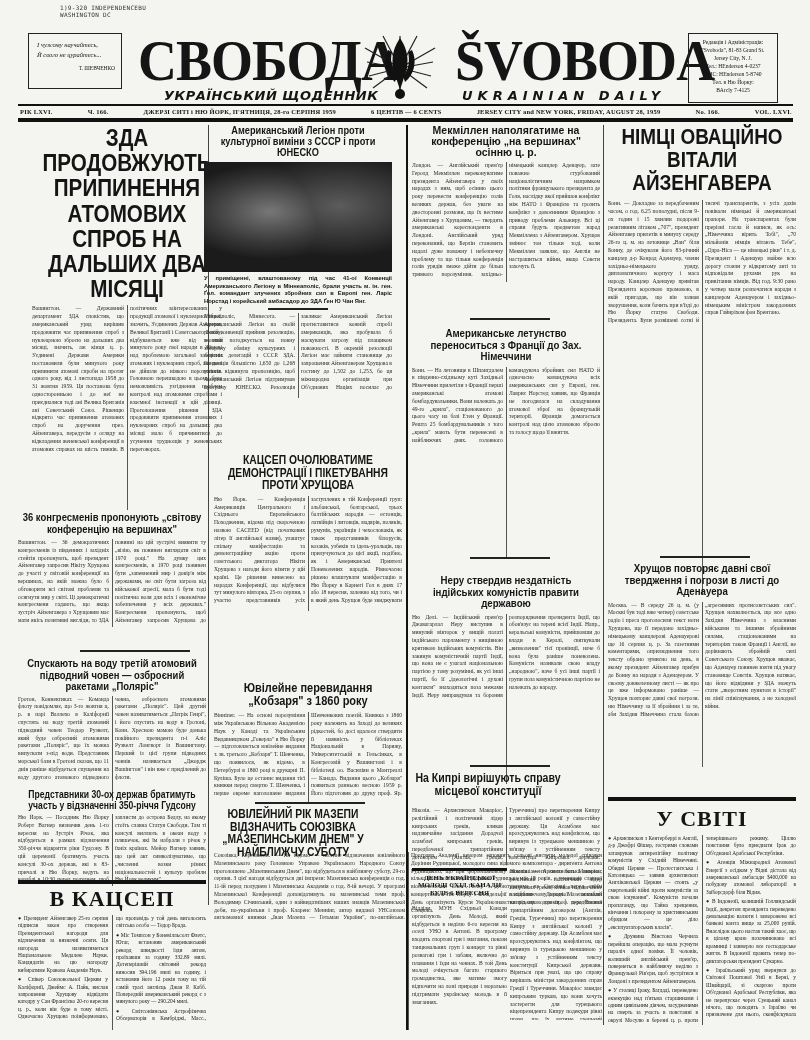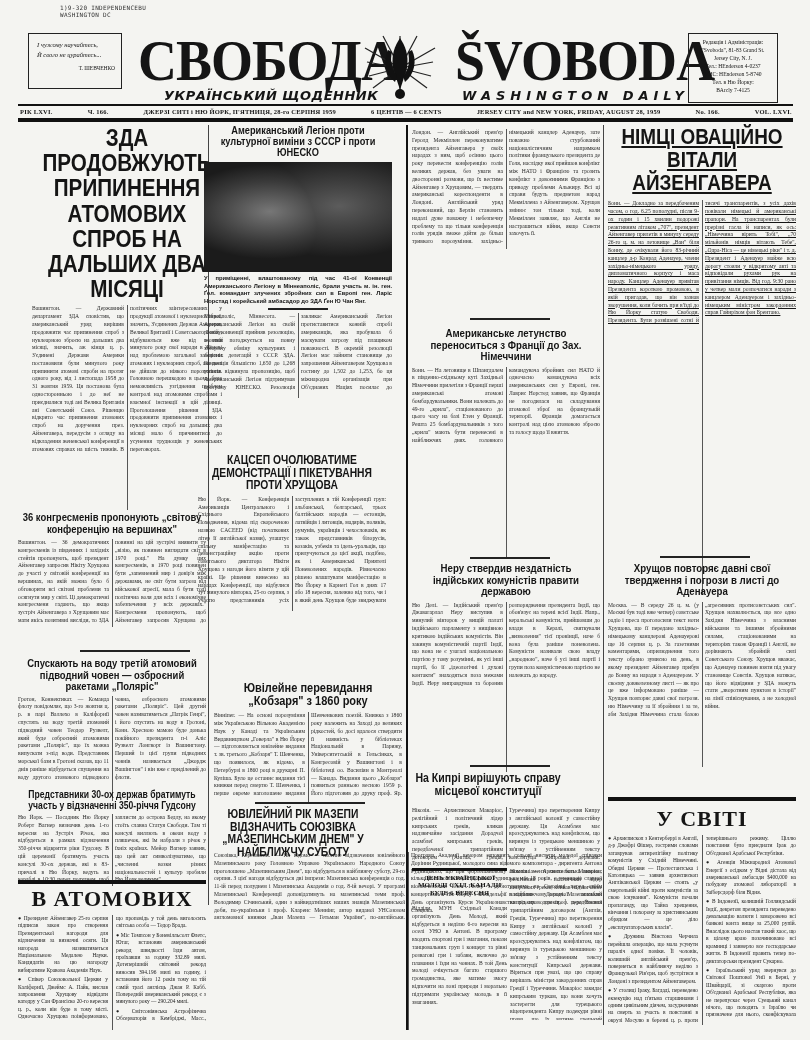--- a/index.html
+++ b/index.html
@@ -60,21 +60,21 @@
         <path d="M45 40 L62 8"></path>
     </g>
     <path d="M45 10 C40 18 36 26 38 40 L45 62 L52 40 C54 26 50 18 45 10 Z" fill="#111"></path>
     <path d="M33 22 C28 32 30 46 40 54 L42 48 C36 42 35 32 37 24 Z" fill="#111"></path>
     <path d="M57 22 C62 32 60 46 50 54 L48 48 C54 42 55 32 53 24 Z" fill="#111"></path>
     <circle cx="45" cy="66" r="5" fill="#111"></circle>
   </svg>
 </div>
 
 <div class="abs title-lat">ŠVOBODA</div>
-<div class="abs sub-lat">WASHINGTON DAILY</div>
+<div class="abs sub-lat">UKRAINIAN DAILY</div>
 
 <div class="abs infobox">
   <div>Редакція і Адміністрація:</div>
   <div>"Svoboda", 81-83 Grand St.</div>
   <div>Jersey City, N. J.</div>
   <div>Тел.: HEnderson 4-0237</div>
   <div>УНС: HEnderson 5-8740</div>
   <div>Тел. в Ню Йорку:</div>
   <div>BArcly 7-4125</div>
 </div>
@@ -101,21 +101,21 @@
 </div>
 
 <div class="abs" style="left:204px;top:125px;width:188px;">
   <div class="hl hl-med" style="font-size:10.5px;">Американський Легіон проти культурної виміни з СССР і проти ЮНЕСКО</div>
   <div class="photo" style="height:110px;margin-top:4px;"></div>
   <div class="caption" style="margin-top:3px;">У приміщенні, влаштованому під час 41-ої Конвенції Американського Легіону в Міннеаполіс, брали участь м. ін. ген. Ґол. командант злучених збройних сил в Европі ген. Ларіс Норстад і корейський амбасадор до ЗДА Ґен Ю Чан Янг.</div>
   <div class="sep" style="width:60px;margin-top:3px;"></div>
   <div class="text" style="column-count:2;height:85px;margin-top:3px;">Міннеаполіс, Міннесота. — Американський Легіон на своїй річній конвенції прийняв резолюцію, в якій погоджується на повну заборону обміну культурних і освітніх делегацій з СССР. ЗДА. Конвенція більшістю 1,650 до 1,268 голосів відкинула пропозицію, щоб Американський Легіон підтримував програму ЮНЕСКО. Резолюція закликає Американський Легіон протиставитися кожній спробі американців, яка пробувала б маскувати загрозу під плащиком поважності. В окремій резолюції Легіон має зайняти становище до запрошення Айзенгавером Хрущова в гостину до 1,502 до 1,253, бо ця міжнародна організація при Об'єднаних Націях посилає до американських шкіл матеріали, які не є в згоді з американським життям.</div>
 </div>
 
-<div class="abs" style="left:198px;top:454px;width:188px;">
+<div class="abs" style="left:214px;top:454px;width:188px;">
   <div class="hl" style="font-size:12px;transform:scaleX(.86);transform-origin:center top;width:218px;margin-left:-15px;">КАЦСЕП ОЧОЛЮВАТИМЕ ДЕМОНСТРАЦІЇ І ПІКЕТУВАННЯ ПРОТИ ХРУЩОВА</div>
   <div class="text" style="column-count:2;height:115px;margin-top:4px;">Ню Йорк. — Конференція Американців Центрального і Східнього Европейського Походження, відома під скороченою назвою CACEED (від початкових літер її англійської назви), улаштує спільну маніфестацію та демонстраційну акцію проти совєтського диктатора Нікіти Хрущова з нагоди його візити у цій країні. Це рішення винесено на нарадах Конференції, що відбулися тут минулого вівторка, 25-го серпня, з участю представників усіх заступлених в тій Конференції груп: альбанської, болгарської, трьох балтійських народів — естонців, латвійців і литовців, мадярів, поляків, румунів, українців і чехословаків, як також представників білорусів, козаків, узбеків та ідель-уральців, що прилучуються до цієї акції, подібно, як і Американські Приятелі Поневолених народів. Рівночасно рішено влаштувати маніфестацію в Ню Йорку в Карнегі Гол в днях 17 або 18 вересня, залежно від того, чи і в який день Хрущов буде звиджувати Об'єднані Нації. Крім того, Конференція рішила закликати своїх членів до масової участі в маніфестації, що її скликає на 5-ту годину по полудні 16-го вересня організація „Фрідом Гаяс" у своєму будинку при 20 Ist 40-ва вулиця. Зборами проводив голова Конференції Д. Галичин.</div>
 </div>
 
 <div class="abs" style="left:18px;top:512px;width:188px;">
   <div class="hl" style="font-size:11px;transform:scaleX(.86);transform-origin:center top;width:218px;margin-left:-15px;">36 конгресменів пропонують „світову конференцію на вершинах"</div>
   <div class="text" style="column-count:2;height:88px;margin-top:4px;">Вашингтон. — 36 демократичних конгресменів із південних і західніх стейтів пропонують, щоб президент Айзенгавер запросив Нікіту Хрущова до участі у світовій конференції на вершинах, на якій можна було б обговорити всі світові проблеми та осягнути мир у світі. Ці демократичні конгресмени гадають, що якщо зустріч Айзенгавера з Хрущовим має мати якісь позитивні висліди, то ЗДА повинні на цій зустрічі виявити ту „візію, як повинен виглядати світ в 1970 році." На думку цих конгресменів, в 1970 році повинен бути „запевнений мир і довір'я між державами, не світ бути загроза від військової агресії, мала б бути тоді політична воля для всіх і економічне забезпечення у всіх державах." Конгресмени пропонують, щоб Айзенгавер запросив Хрущова до співпраці для осягнення цього всього, бо вони в своїй більшості не знають, що комуністи мають інші цілі перед собою.</div>
 </div>
 
 <div class="abs sep" style="left:80px;top:650px;width:110px;"></div>
@@ -136,59 +136,60 @@
 </div>
 
 <div class="abs sep" style="left:255px;top:802px;width:110px;"></div>
 
 <div class="abs" style="left:199px;top:808px;width:188px;">
   <div class="hl" style="font-size:12px;transform:scaleX(.86);transform-origin:center top;width:218px;margin-left:-15px;">ЮВІЛЕЙНИЙ РІК МАЗЕПИ ВІДЗНАЧИТЬ СОЮЗІВКА „МАЗЕПИНСЬКИМ ДНЕМ" У НАЙБЛИЖЧУ СУБОТУ</div>
 </div>
 <div class="abs text" style="left:214px;top:852px;width:388px;height:178px;column-count:2;">Союзівка, Керговксон. — Як відомо — пісенне відзначення ювілейного Мазепинського року Головною Управою Українського Народного Союзу проголошено „Мазепинським Днем", що відбудеться в найближчу суботу, 29-го серпня. З цієї нагоди відбудуться дві імпрези: Мазепинська конференція о год. 11-ій перед полуднем і Мазепинська Академія о год. 8-ій вечорі. У програмі Мазепинської Конференції доповідатимуть на мазепинські теми проф. Володимир Січинський, один з найвидатніших наших знавців Мазепинської доби, по-українськи і проф. Кларенс Меннінг, автор виданої УНСоюзом англомовної книжки „Іван Мазепа — Гетьман України", по-англійськи. Програма Академії вечором заповнить сольові виступи молодої співачки Дорінни Рудницької, молодого сина відомого композитора - диригента Антона Рудницького, що при фортепіяновому акомпаніаменті свого батька виконає кілька його композицій. Дорінка Рудницька має 18 років, є ученицею славної віолончелістки Елен Гіглер і дебютуватиме на Союзівці перед своїм концертами в Ню Йорку і Філадельфії в найближчому сезоні. Мазепинський День організують Курси Українознавства під проводом проф. д-ра Василя Стецюка.</div>
 
 <div class="abs" style="left:18px;top:880px;width:188px;height:4px;background:#111;"></div>
-<div class="abs section-title" style="left:18px;top:886px;width:188px;">В АТОМОВИХ</div>
+<div class="abs section-title" style="left:18px;top:886px;width:188px;">В КАЦСЕП</div>
 <div class="abs bullet-text" style="left:18px;top:915px;width:188px;height:115px;overflow:hidden;">
   <p style="margin:0 0 2px;">● Президент Айзенгавер 25-го серпня підписав закон про створення Президентської нагороди для відзначення за визначні осяги. Ця нагорода називатиметься Національною Медалею Науки. Кандидатів на цю нагороду вибиратиме Кравова Академія Наук.</p>
   <p style="margin:0 0 2px;">● Спікер Союзовольної Церкви у Каліфорнії, Джеймс А. Пайк, вислав запрошення Хрущову відвідати катедру у Сан Франсіско 20-го вересня ц. р., коли він буде в тому місті. Одночасно Хрущова поінформовано, що проповідь у той день виголосить світська особа — Тедор Брада.</p>
   <p style="margin:0 0 2px;">● Міс Томпсон у Боневілльсолт Флетс, Ютаг, встановив американський рекорд швидкості їзди автом, проїхавши за годину 332.89 милі. Дотеперішній світовий рекорд виносив 394.196 милі на годину, і встановив його 12 років тому на тій самій трасі англієць Джан Р. Кабб. Попередній американський рекорд є з минулого року — 290.204 милі.</p>
   <p style="margin:0;">● Смітсоніянська Астрофізична Обсерваторія в Кембріджі, Масс., обрахувала, що випущений 31-го липня 1958 року штучний сателіт „Експлорер IV" перестане кружляти довкола Землі в жовтні ц. р.</p>
 </div>
 
 <div class="abs" style="left:412px;top:125px;width:188px;">
+  <div class="hl" style="font-size:10.5px;">Мекміллен наполягатиме на конференцію „на вершинах" осінню ц. р.</div>
   <div class="text" style="column-count:2;height:120px;margin-top:4px;">Лондон. — Англійський прем'єр Геролд Мекміллен переконуватиме президента Айзенгавера у своїх нарадах з ним, щоб осінню цього року перевести конференцію голів великих держав, без уваги на двосторонні розмови, що їх вестиме Айзенгавер з Хрущовим, — твердять американські кореспонденти в Лондоні. Англійський уряд переконаний, що Берлін становить надалі дуже поважну і небезпечну проблему та що тільки конференція голів урядів зможе дійти до більш тривкого порозуміння. західньо-німецький канцлер Аденауер, зате поважно стурбований націоналістичним напрямком політики французького президента де Голя, наслідку якої прийшов конфлікт між НАТО і Францією та грозить конфлікт з довоєнними Францією з приводу проблеми Альжиру. Всі ці справи будуть предметом нарад Мекміллена з Айзенгавером. Хрущов змінює тон тільки тоді, коли Мекміллен заявляє, що Англія не настрашиться війни, якщо Совєти захочуть її.</div>
 </div>
 
 <div class="abs sep" style="left:470px;top:318px;width:80px;"></div>
 
 <div class="abs" style="left:412px;top:328px;width:188px;">
   <div class="hl hl-med" style="font-size:11px;">Американське летунство переноситься з Франції до Зах. Німеччини</div>
   <div class="text" style="column-count:2;height:190px;margin-top:4px;">Бонн. — На летовище в Шпангдалем в південно-східньому куті Західньої Німеччини прилетіли з Франції перші американські атомові бомбардувальники. Вони належать до 49-го „крила", стаціонованого до цього часу на базі Етен у Франції. Решта 25 бомбардувальників з того „крила" мають бути перенесені в найближчих днях. головного командувача збройних сил НАТО й одночасно командувача всіх американських сил у Европі, ген. Лаврис Норстед заявив, що Франція не погодилася на складування атомової зброї на французькій території. Франція домагається контролі над цією атомовою зброєю та голосу щодо її вжиття.</div>
 </div>
 
 <div class="abs sep" style="left:470px;top:557px;width:80px;"></div>
 
-<div class="abs" style="left:412px;top:563px;width:188px;">
+<div class="abs" style="left:412px;top:575px;width:188px;">
   <div class="hl hl-med" style="font-size:11px;">Неру ствердив нездатність індійських комуністів правити державою</div>
   <div class="text" style="column-count:2;height:170px;margin-top:4px;">Ню Делі. — Індійський прем'єр Джавагарлал Неру виступив в минулий вівторок у вищій палаті індійського парламенту з нищівною критикою індійських комуністів. Він закинув комуністичній партії Індії, що вона не є узагалі національною партією у тому розумінні, як усі інші партії, бо її „ідеологічні і духові контакти" знаходяться поза межами Індії. Неру виправдував та боронив розпорядження президента Індії, що обов'язує на терені всієї Індії. Напр., керальські комуністи, прийшовши до влади в Кералі, святкували „визволення" тієї провінції, наче б вона була раніше поневолена. Комуністи називали свою владу „народною", наче б усі інші партії і групи поза комуністичною партією не належать до народу.</div>
 </div>
 
 <div class="abs sep" style="left:470px;top:765px;width:80px;"></div>
 
 <div class="abs" style="left:388px;top:772px;width:390px;">
   <div class="hl hl-med" style="font-size:12px;width:200px;">На Кипрі вирішують справу місцевої конституції</div>
 </div>
 <div class="abs text" style="left:412px;top:807px;width:188px;height:58px;column-count:2;">Нікозія. — Архиєпископ Макаріос, релігійний і політичний лідер кипрських греків, кликав надзвичайне засідання Дорадчої асамблеї кипрських греків, передбаченої трипартійним договором (Англія, Греція, Туреччина) про перетворення Кипру з англійської колонії у самостійну державу. Ця Асамблея має врозсуджуватись над конфліктом, що виринув із турецькою меншиною у зв'язку з устійненням тексту конституції Кипрської держави. Віриться при увазі, що цю справу вирішать міністри закордонних справ Греції і Туреччини. Макаріос закидає кипрським туркам, що вони хочуть застерегти для турецького віцепрезидента Кипру подекуди рівні права, що їх матиме грецький президент тієї держави. Асамблея кипрських греків буде призадумуватись тим над полагодженням конфлікту, що настав між архиєпископом Макаріосом та колишнім лідером кипрсько-грецького підпілля у боротьбі проти Англії, генералом Георгом Грівасом. Ген. Грівас виступив з критикою згаданого тридержавного договору, що його підписав також архиєпископ Макаріос. Цей останній стоїть на становищі, що треба льояльно виконати постанови договору, як найкраще реальної розв'язки проблеми Кипру.</div>
 
 <div class="abs" style="left:412px;top:868px;width:95px;height:3px;background:#111;"></div>
 <div class="abs hl" style="left:412px;top:875px;width:95px;font-family:'Liberation Serif',serif;font-size:7px;">ДЕНЬ УКРАЇНСЬКОЇ МОЛОДІ СХІД. КАНАДИ БУДЕ 6 ВЕРЕСНЯ</div>
 <div class="abs text" style="left:412px;top:905px;width:95px;height:115px;">Відділи МУН Східньої Канади організують День Молоді, який відбудеться в неділю 6-го вересня на оселі УНО в Антоні. В програму входять спортові гри і змагання, покази танцювальних груп і концерт та рівні розвагові гри і забави, включно до плавання і їзди на човнах. В той День молоді очікується багато старшого громадянства, яке матиме змогу відпочити на лоні природи і морально підтримати українську молодь в її змаганнях.</div>
 <div class="abs text" style="left:510px;top:868px;width:92px;height:152px;text-align:justify;">Нікозія. — Архиєпископ Макаріос, релігійний і політичний лідер кипрських греків, кликав надзвичайне засідання Дорадчої асамблеї кипрських греків, передбаченої трипартійним договором (Англія, Греція, Туреччина) про перетворення Кипру з англійської колонії у самостійну державу. Ця Асамблея має врозсуджуватись над конфліктом, що виринув із турецькою меншиною у зв'язку з устійненням тексту конституції Кипрської держави. Віриться при увазі, що цю справу вирішать міністри закордонних справ Греції і Туреччини. Макаріос закидає кипрським туркам, що вони хочуть застерегти для турецького віцепрезидента Кипру подекуди рівні права, що їх матиме грецький президент тієї держави. Асамблея кипрських греків буде призадумуватись тим над полагодженням конфлікту, що настав між архиєпископом Макаріосом та колишнім лідером кипрсько-грецького підпілля у боротьбі проти Англії, генералом Георгом Грівасом. Ген. Грівас виступив з критикою згаданого тридержавного договору, що його підписав також архиєпископ Макаріос. Цей останній стоїть на становищі, що треба льояльно виконати постанови договору, як найкраще реальної розв'язки проблеми Кипру.</div>
 
-<div class="abs" style="left:608px;top:125px;width:188px;text-decoration:underline;">
+<div class="abs" style="left:608px;top:125px;width:188px;">
   <div class="hl hl-big" style="font-size:22px;width:218px;margin-left:-15px;">НІМЦІ ОВАЦІЙНО ВІТАЛИ АЙЗЕНГАВЕРА</div>
   <div class="text" style="column-count:2;height:395px;margin-top:6px;">Бонн. — Докладно за передбаченим часом, о год. 6.25 пополудні, після 9-ох годин і 15 хвилин подорожі реактивним літаком „707", президент Айзенгавер прилетів в минулу середу 26-го ц. м. на летовище „Ван" біля Бонну, де очікували його 83-річний канцлер д-р Конрад Аденауер, члени західньо-німецького уряду, дипломатичного корпусу і маса народу. Канцлер Аденауер привітав Президента короткою промовою, в якій пригадав, що він зазнав зворушення, коли бачить при в'їзді до Ню Йорку статую Свободи. Президента. Були розвішені сотні й тисячі транспарентів, з усіх дахів повівали німецькі й американські прапори. На транспарентах були прерізні гасла й написи, як ось: „Німеччина вірить Тобі", „70 мільйонів німців вітають Тебе", „Одра-Ніса — це німецькі ріки" і т. д. Президент і Аденауер майже всю дорогу стояли у відкритому авті та відповідали рухами рук на привітання німців. Від год. 9:30 рано у четвер мали розпочатися наради з канцлером Аденауером і західньо-німецьким міністром закордонних справ Гайнріхом фон Брентано.</div>
 </div>
 
 <div class="abs sep" style="left:660px;top:556px;width:90px;"></div>
 
 <div class="abs" style="left:608px;top:563px;width:188px;">
   <div class="hl hl-med" style="font-size:11px;width:210px;margin-left:-11px;">Хрущов повторяє давні свої твердження і погрози в листі до Аденауера</div>
   <div class="text" style="column-count:2;height:165px;margin-top:4px;">Москва. — В середу 26 ц. м. (у Москві був тоді вже четвер) совєтське радіо і преса проголосили текст ноти Хрущова, що її передано західньо-німецькому канцлерові Аденауерові ще 16 серпня ц. р. За газетними коментарями, оприлюднення того тексту обрано зумисно на день, в якому президент Айзенгавер прибув до Бонну на наради з Аденауером. У своєму довжелезному листі — як про це вже інформовано раніше — Хрущов повторяє давні свої погрози. ню Німеччину за її збройння і за те, аби Західня Німеччина стала базою „агресивних протисовєтських сил". Хрущов нахвалюється, що все одно Західня Німеччина з власними військами та іншими збройними силами, стаціонованими на територіях також Франції і Англії, не дорівнають збройній силі Советського Союзу. Хрущов вважає, що Аденауер повинен взяти під увагу становище Совєтів. Хрущов натякає, що його відвідини у ЗДА можуть стати „зворотним пунктом в історії" на лінії співіснування, а не холодної війни.</div>
 </div>

